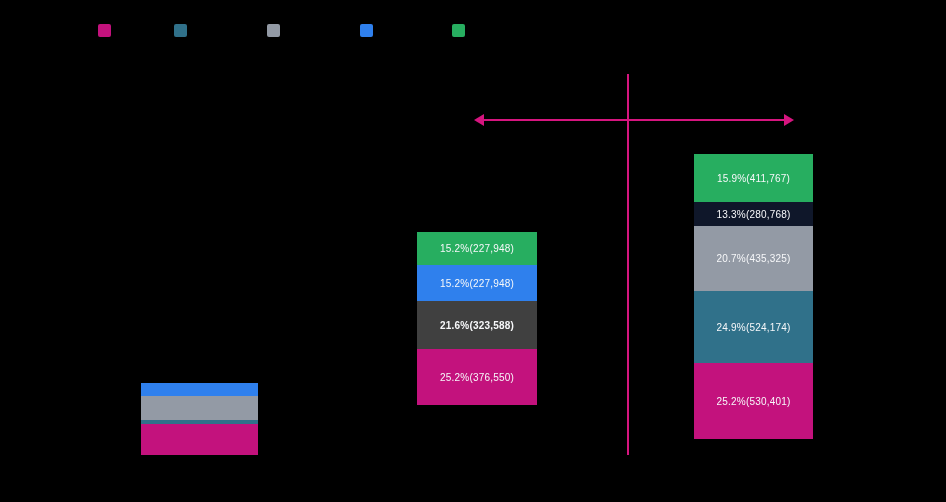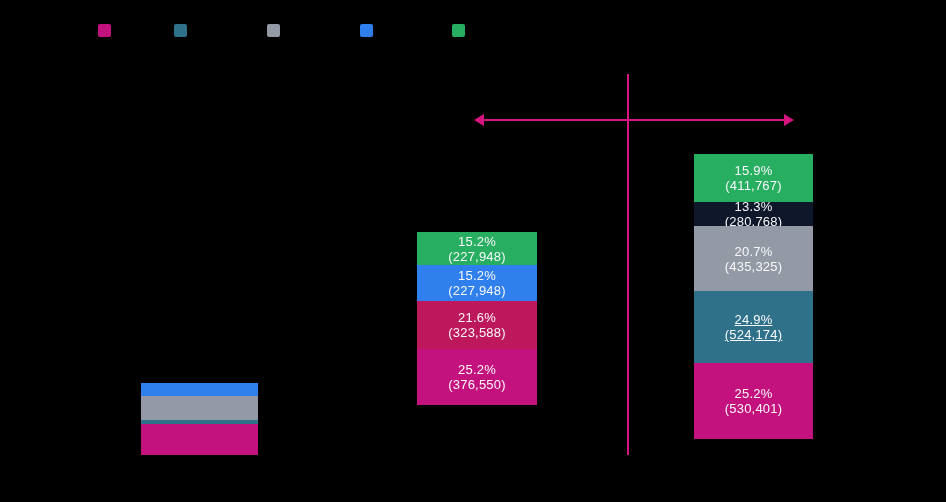--- a/index.html
+++ b/index.html
@@ -27,26 +27,26 @@
     border-radius: 2px;
   }
   .bar {
     position: absolute;
     display: flex;
     flex-direction: column;
   }
   .seg {
     width: 100%;
     display: flex;
-    flex-direction: column;
+    flex-direction: row;
     align-items: center;
     justify-content: center;
     text-align: center;
     color: #f7f8fa;
-    font-size: 13px;
+    font-size: 10px;
     line-height: 15px;
     letter-spacing: 0.2px;
     overflow: hidden;
   }
   .vline {
     position: absolute;
     width: 2px;
   }
   .arrow-line {
     position: absolute;
@@ -83,21 +83,21 @@
       </div>
       <div class="bar" style="left: 417px; width: 120px; top: 232px; height: 223px; border-radius: 9px;">
         <div class="seg" style="height: 33px; background: rgb(39, 174, 96); color: rgb(247, 248, 250);">
           <div>15.2%</div>
           <div>(227,948)</div>
         </div>
         <div class="seg" style="height: 36px; background: rgb(47, 128, 237); color: rgb(247, 248, 250);">
           <div>15.2%</div>
           <div>(227,948)</div>
         </div>
-        <div class="seg" style="height: 48px; background: #be185d; color: rgb(247, 248, 250);">
+        <div class="seg" style="height: 48px; background: #404040; color: rgb(247, 248, 250); font-weight: bold;">
           <div>21.6%</div>
           <div>(323,588)</div>
         </div>
         <div class="seg" style="height: 56px; background: rgb(195, 18, 125); color: rgb(247, 248, 250);">
           <div>25.2%</div>
           <div>(376,550)</div>
         </div>
       </div>
       <div class="bar" style="left: 694px; width: 119px; top: 154px; height: 301px;">
         <div class="seg" style="height: 48px; background: rgb(39, 174, 96); color: rgb(247, 248, 250);">
@@ -105,21 +105,21 @@
           <div>(411,767)</div>
         </div>
         <div class="seg" style="height: 24px; background: #0f172a; color: rgb(247, 248, 250);">
           <div>13.3%</div>
           <div>(280,768)</div>
         </div>
         <div class="seg" style="height: 65px; background: rgb(147, 154, 165); color: rgb(247, 248, 250);">
           <div>20.7%</div>
           <div>(435,325)</div>
         </div>
-        <div class="seg" style="height: 72px; background: rgb(48, 113, 138); color: rgb(247, 248, 250); text-decoration: underline;">
+        <div class="seg" style="height: 72px; background: rgb(48, 113, 138); color: rgb(247, 248, 250);">
           <div>24.9%</div>
           <div>(524,174)</div>
         </div>
         <div class="seg" style="height: 76px; background: rgb(195, 18, 125); color: rgb(247, 248, 250);">
           <div>25.2%</div>
           <div>(530,401)</div>
         </div>
       </div>
     </div>
   <div>

